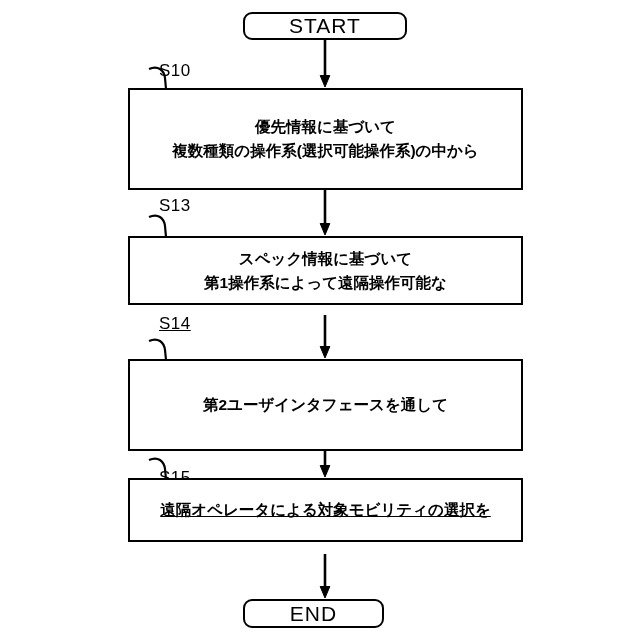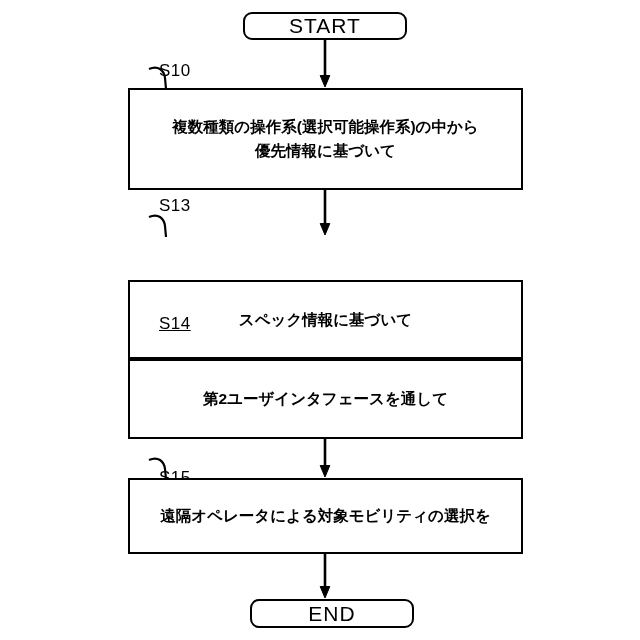--- a/index.html
+++ b/index.html
@@ -31,42 +31,42 @@
     border-radius: 9px;
     background: #ffffff;
     display: flex;
     align-items: center;
     justify-content: center;
     font-size: 21px;
     letter-spacing: 1px;
     color: #000000;
   }
   .terminal.start { left: 243px; top: 12px; width: 164px; height: 28px; }
-  .terminal.end   { left: 250px; top: 599px; width: 164px; height: 29px; }
+  .terminal.end   { left: 243px; top: 599px; width: 141px; height: 29px; }
   .process {
     position: absolute;
     left: 128px;
     width: 395px;
     box-sizing: border-box;
     border: 2.4px solid #000000;
     background: #ffffff;
     display: flex;
     flex-direction: column;
     align-items: center;
     justify-content: center;
     text-align: center;
     font-size: 15.5px;
     font-weight: 600;
     line-height: 24px;
     color: #000000;
   }
   .process.s10 { top: 88px;  height: 102px; }
-  .process.s13 { top: 236px; height: 79px; margin-top: 44px; }
-  .process.s14 { top: 359px; height: 80px; }
-  .process.s15 { top: 478px; height: 76px; }
+  .process.s13 { top: 236px; height: 69px; }
+  .process.s14 { top: 359px; height: 92px; }
+  .process.s15 { top: 478px; height: 64px; text-decoration: underline; }
   .step-label {
     position: absolute;
     left: 112px;
     font-size: 17px;
     letter-spacing: 0.5px;
     color: #000000;
     margin-left: 47px;
   }
   .step-label.l10 { top: 61px; }
   .step-label.l13 { top: 196px; }
@@ -101,27 +101,28 @@
       <path d="M149,460 C158,456 164,461 165,469 L166,479"></path>
     </g>
   </svg>
 
   <div class="terminal start">
     <span>START</span>
   </div>
 
   <div class="step-label l10">S10</div>
   <div class="process s10">
+    <div class="proc-line">優先情報に基づいて</div>
     <div class="proc-line">複数種類の操作系(選択可能操作系)の中から</div>
-    <div class="proc-line">優先情報に基づいて</div>
   </div>
 
   <div class="step-label l13">S13</div>
   <div class="process s13">
     <div class="proc-line">スペック情報に基づいて</div>
+    <div class="proc-line">第1操作系によって遠隔操作可能な</div>
   </div>
 
   <div class="step-label l14">S14</div>
   <div class="process s14">
     <div class="proc-line">第2ユーザインタフェースを通して</div>
   </div>
 
   <div class="step-label l15">S15</div>
   <div class="process s15">
     <div class="proc-line">遠隔オペレータによる対象モビリティの選択を</div>

